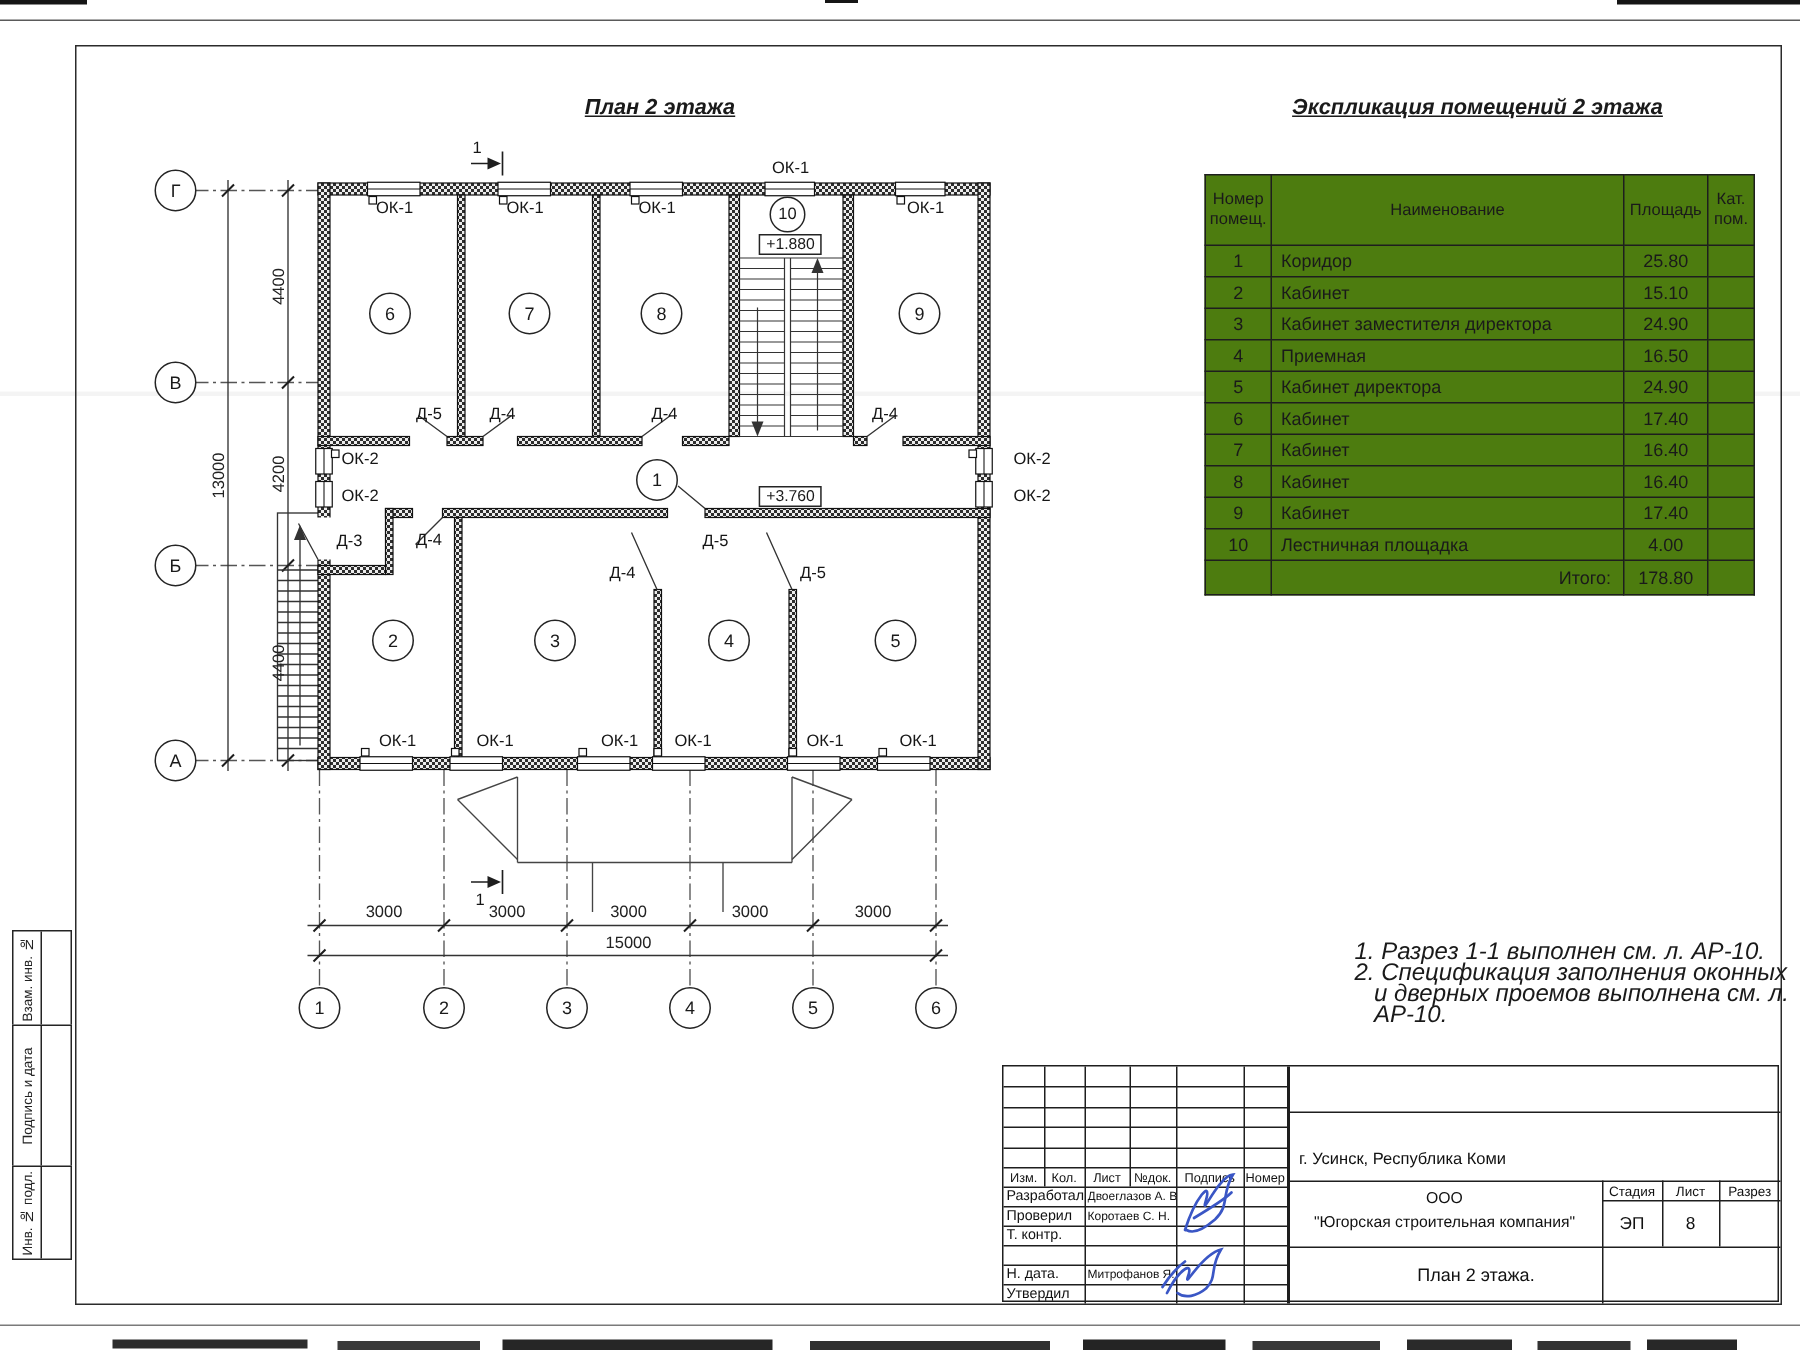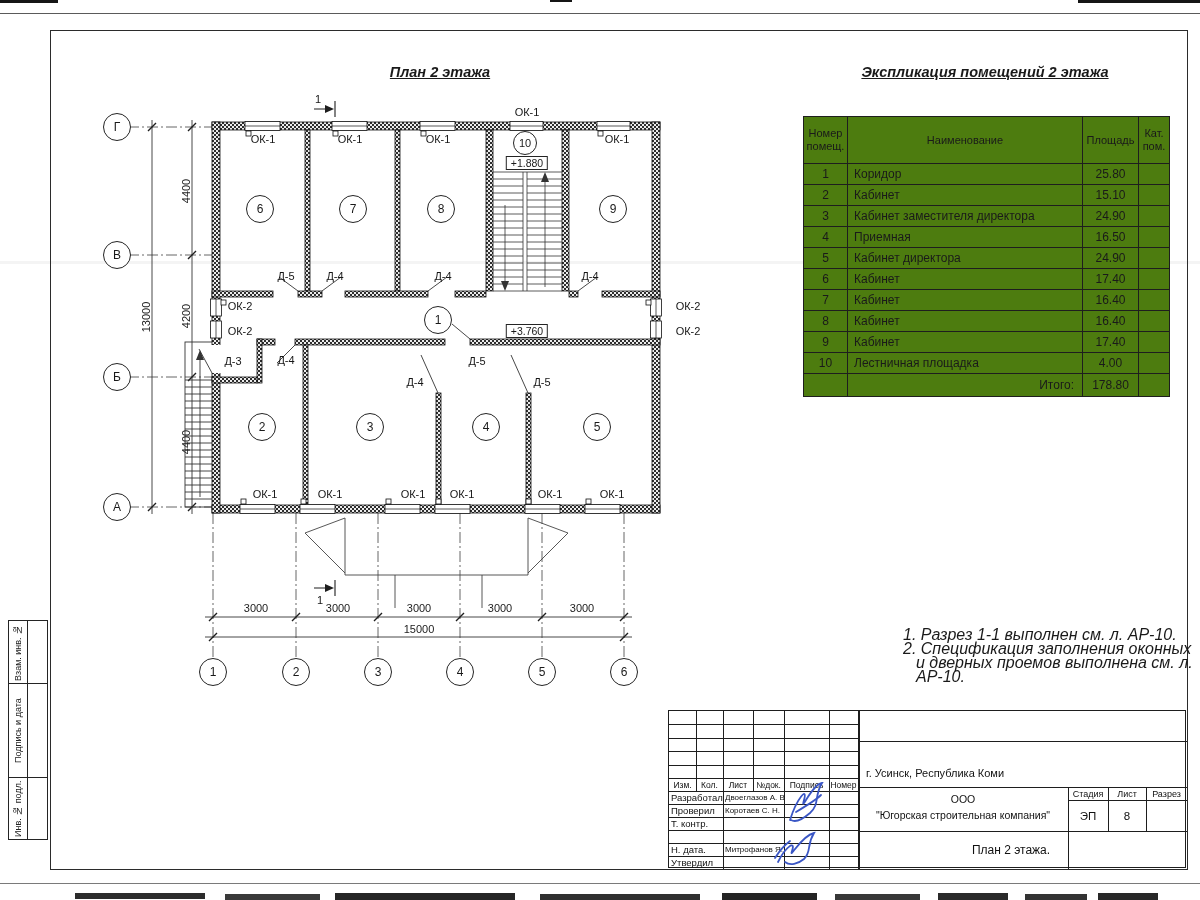--- a/index.html
+++ b/index.html
@@ -500,14 +500,14 @@
   <div class="tcell" style="left:2px;top:145px;width:52px;height:13px;">Утвердил</div>
 
   <div class="tcell" style="left:197px;top:52px;width:321px;height:20px;font-size:11px;">г. Усинск, Республика Коми</div>
   <div class="tcell ctr" style="left:189px;top:80px;width:210px;height:16px;font-size:10.5px;">ООО</div>
   <div class="tcell ctr" style="left:189px;top:96px;width:210px;height:16px;font-size:10.5px;">"Югорская строительная компания"</div>
   <div class="tcell ctr" style="left:399px;top:76px;width:40px;height:13px;font-size:9px;">Стадия</div>
   <div class="tcell ctr" style="left:439px;top:76px;width:38px;height:13px;font-size:9px;">Лист</div>
   <div class="tcell ctr" style="left:477px;top:76px;width:41px;height:13px;font-size:9px;">Разрез</div>
   <div class="tcell ctr" style="left:399px;top:89px;width:40px;height:31px;font-size:11.5px;">ЭП</div>
   <div class="tcell ctr" style="left:439px;top:89px;width:38px;height:31px;font-size:11.5px;">8</div>
-  <div class="tcell ctr" style="left:201px;top:120px;width:210px;height:38px;font-size:12px;padding-left:36px;">План 2 этажа.</div>
+  <div class="tcell ctr" style="left:174px;top:120px;width:210px;height:38px;font-size:12px;padding-left:36px;">План 2 этажа.</div>
 </div>
 
 </body></html>

